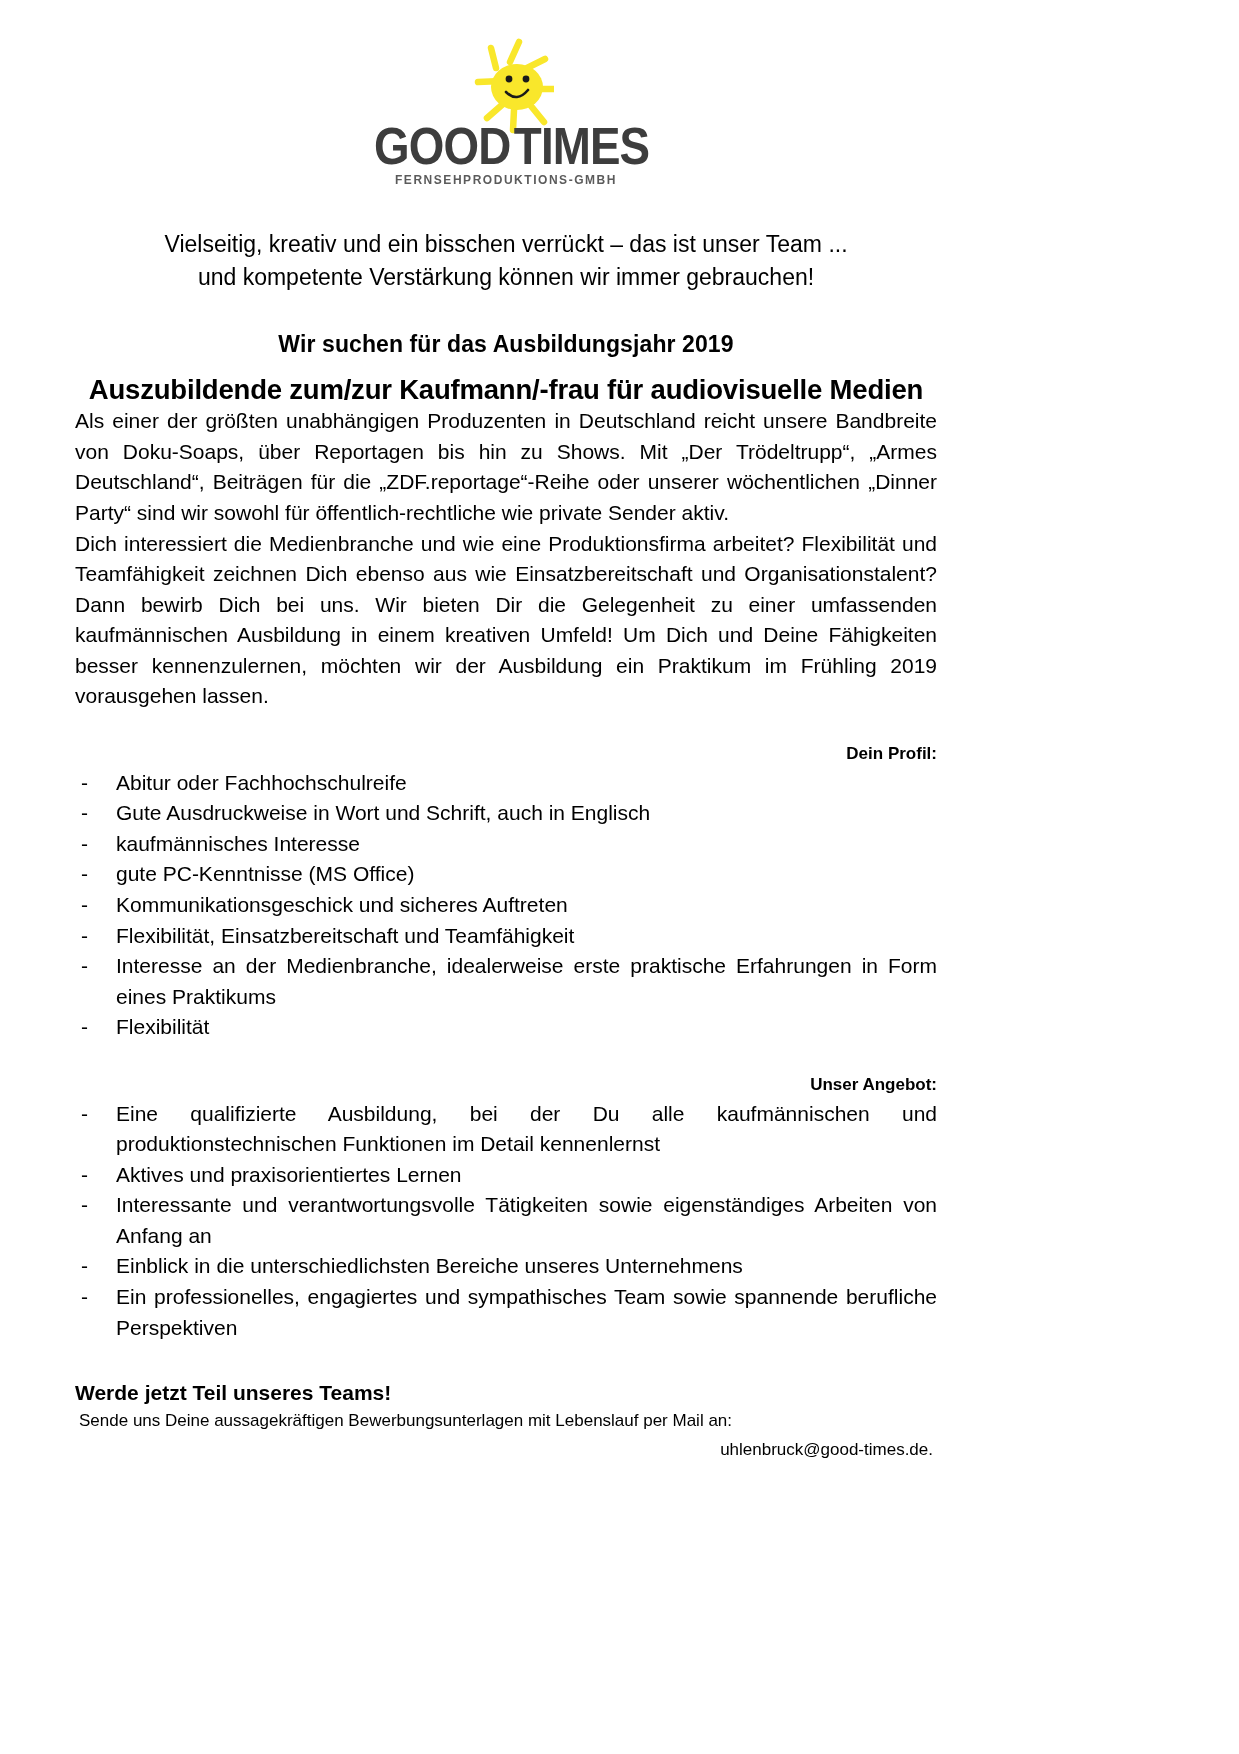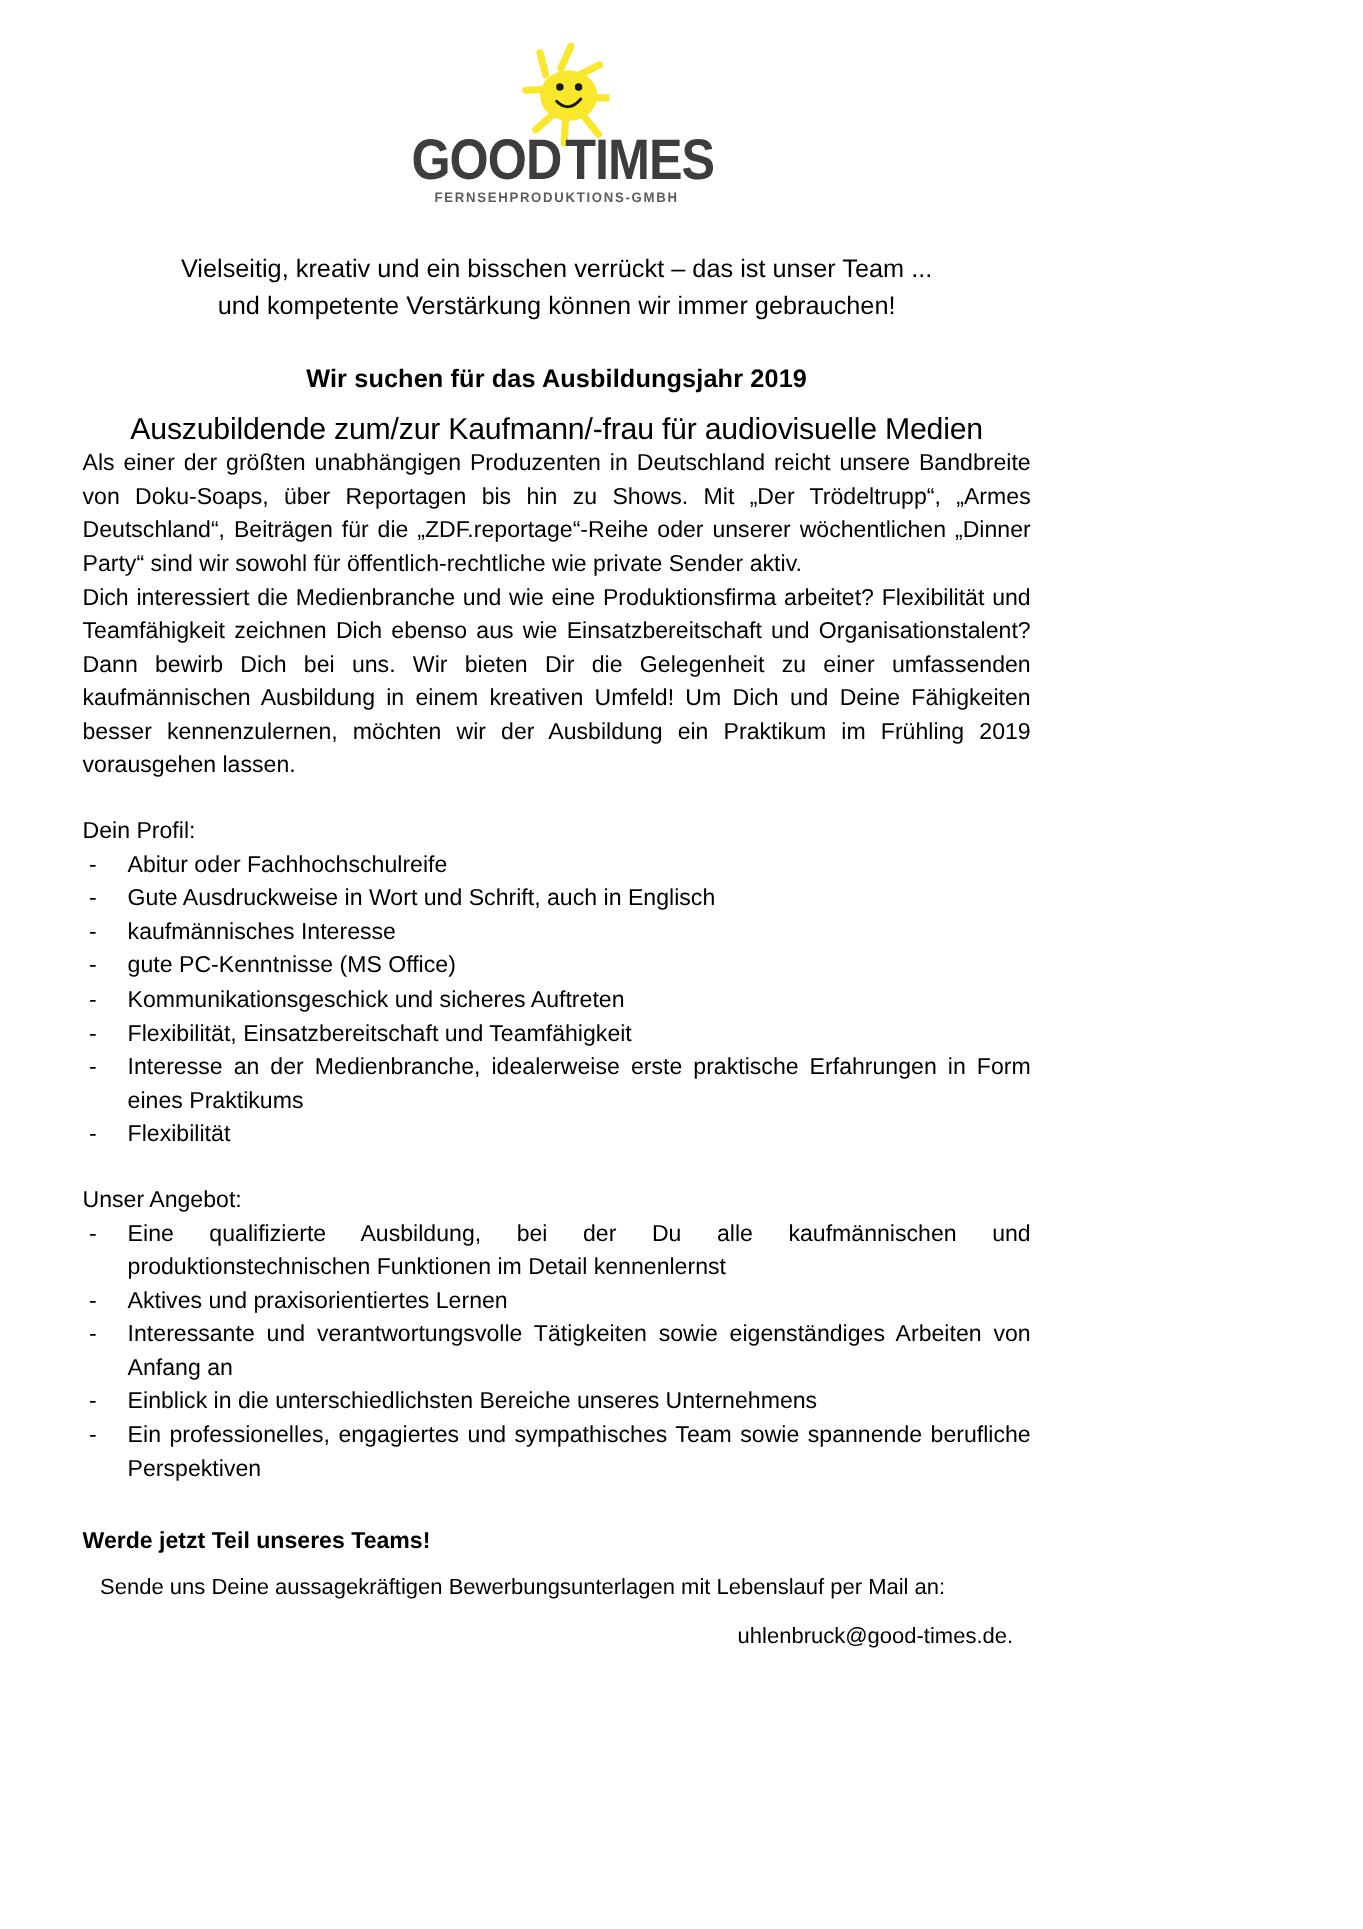--- a/index.html
+++ b/index.html
@@ -89,40 +89,41 @@
 
   .head-small {
     text-align: center;
     font-weight: 700;
     font-size: 23px;
     margin-top: 38px;
     letter-spacing: 0.1px;
   }
   .head-big {
     text-align: center;
-    font-weight: 400;
+    font-weight: 700;
     font-size: 27.5px;
     margin-top: 16px;
     letter-spacing: -0.2px;
     white-space: nowrap;
   }
 
   p.body {
     text-align: justify;
     font-size: 21px;
     line-height: 1.455;
     margin: 0;
   }
   .gap-large { margin-top: 48px; }
 
   .sect-head {
-    font-weight: 400;
-    font-size: 21px;
+    font-weight: 700;
+    font-size: 17px;
     margin-top: 32px;
     margin-bottom: 4px;
+    text-align: right;
   }
 
   ul.dashlist {
     list-style: none;
     margin: 0;
     padding: 0;
   }
   ul.dashlist > li {
     position: relative;
     padding-left: 41px;
@@ -139,24 +140,24 @@
   }
   
   ul.dashlist > li > span.t { display: block; }
 
   .closing-head {
     font-weight: 700;
     font-size: 21px;
     margin-top: 38px;
   }
   .closing-body {
-    font-size: 20px;
+    font-size: 17px;
     line-height: 1.455;
     text-align: justify;
-    margin: 16px;
+    margin: 4px;
   }
   .nojustify { text-align: right; }
 </style>
 </head>
 <body>
 
 <div class="page">
 
   <div class="logo-block">
     <div class="logo-inner">

